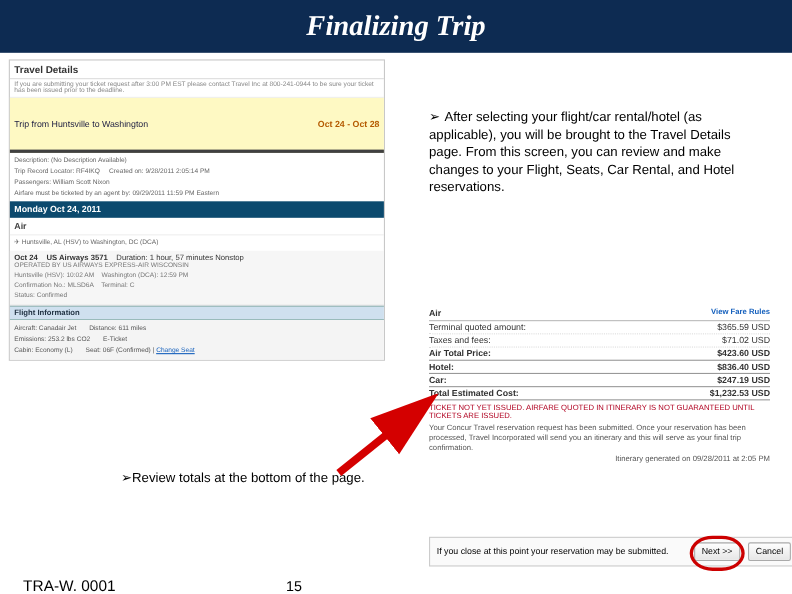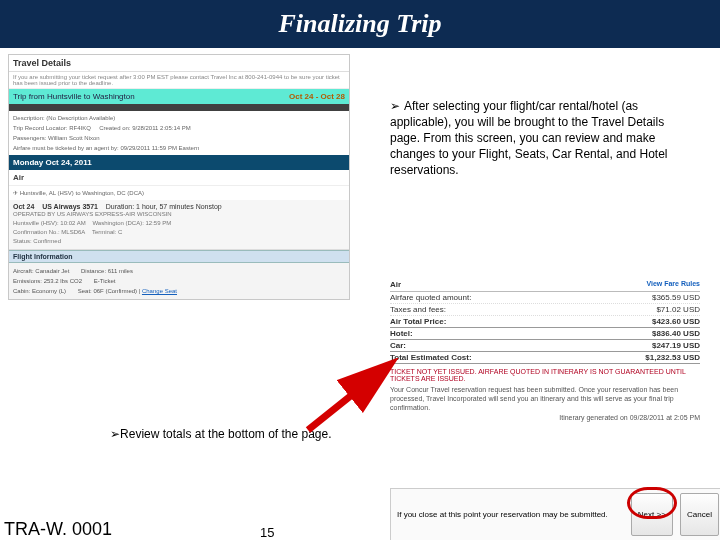--- a/index.html
+++ b/index.html
@@ -2,21 +2,21 @@
 <html><head>
 <meta charset="utf-8">
 <style>
   html,body{margin:0;padding:0;width:720px;height:540px;font-family:Arial,Helvetica,sans-serif;background:#fff;color:#000;overflow:hidden}
   .titlebar{background:#0d2b52;height:48px;color:#fff;text-align:center;font-family:"Times New Roman",serif;font-style:italic;font-weight:bold;font-size:26px;line-height:48px}
   .slide{position:relative;width:720px;height:502px}
   
   .shot{position:absolute;left:8px;top:6px;width:340px;border:1px solid #c8c8c8;background:#fff;font-size:7px;color:#444}
   .shot .hdr{font-weight:bold;font-size:9px;padding:3px 4px;border-bottom:1px solid #ddd;color:#333}
   .shot .note{font-size:6px;color:#888;padding:2px 4px;border-bottom:1px solid #eee}
-  .tripbar{background:#5eead4;padding:3px 4px;font-size:8px;color:#224;border-bottom:7px solid #404040}
+  .tripbar{background:#fef9c3;padding:19px 4px;font-size:8px;color:#224;border-bottom:3px solid #404040}
   .tripbar .dates{float:right;color:#b45a00;font-weight:bold}
   .fine{font-size:6px;color:#666;padding:2px 4px;line-height:10px}
   .daybar{background:#0c4a6e;color:#fff;font-size:8px;font-weight:bold;padding:3px 4px}
   .airlbl{font-size:8px;font-weight:bold;padding:3px 4px;border-bottom:1px solid #eee}
   .seg{background:#f6f6f6;border-bottom:1px solid #ddd;padding:3px 4px}
   .seg .row1{font-size:7px;color:#333}
   .seg .small{font-size:6px;color:#777;line-height:9px}
   .fiband{background:#cfe0ef;font-size:7px;font-weight:bold;padding:2px 4px;border-top:1px solid #9bb;border-bottom:1px solid #9bb;color:#234}
   .fi{background:#f4f4f4;font-size:6px;color:#555;padding:3px 4px;line-height:10px}
   .fi a{color:#1560bd}
@@ -30,23 +30,23 @@
   .costs{position:absolute;left:390px;top:230px;width:310px;font-size:8px;color:#333}
   .costs .h{font-weight:bold;border-bottom:1px solid #bbb;padding:2px 0}
   .costs .row{display:flex;justify-content:space-between;border-bottom:1px dotted #ddd;padding:1px 0}
   .costs .row.b{font-weight:bold;border-bottom:1px solid #999}
   .costs .link{color:#1560bd;font-size:7px}
   .warn{color:#b00020;font-size:7px;margin-top:4px}
   .blurb{font-size:7px;color:#555;margin-top:3px;line-height:9px}
   .itn{font-size:7px;color:#555;text-align:right;margin-top:2px}
   
   .closebar{position:absolute;left:390px;top:440px;width:322px;border:1px solid #ccc;background:#fafafa;font-size:8px;padding:4px 6px;display:flex;align-items:center;justify-content:space-between}
-  .btn{display:inline-block;border:1px solid #aaa;background:linear-gradient(#fefefe,#e6e6e6);font-size:8px;padding:16px 6px;margin-left:5px;border-radius:2px}
+  .btn{display:inline-block;border:1px solid #aaa;background:linear-gradient(#fefefe,#e6e6e6);font-size:8px;padding:3px 6px;margin-left:5px;border-radius:2px}
   .circle{position:absolute;right:42px;top:-6px;width:44px;height:26px;border:3px solid #c00;border-radius:50%/60%;pointer-events:none}
-  .docid{position:absolute;left:4px;bottom:10px;font-size:18px}
+  .docid{position:absolute;left:21px;bottom:10px;font-size:14px}
   .pagenum{position:absolute;left:260px;bottom:10px;font-size:13px}
 </style>
 </head>
 <body>
 
 <div class="titlebar">Finalizing Trip</div>
 
 <div class="slide">
 
   <div class="shot">
@@ -100,21 +100,21 @@
   <div class="bullet1">
     <span class="arrow">➢</span><span>After selecting your flight/car rental/hotel (as applicable), you will be brought to the Travel Details page. From this screen, you can review and make changes to your Flight, Seats, Car Rental, and Hotel reservations.</span>
   </div>
 
   <div class="costs">
     <div class="h" style="display:flex;justify-content:space-between">
       <span>Air</span>
       <span class="link">View Fare Rules</span>
     </div>
     <div class="row">
-        <span>Airfare quoted amount:</span>
+        <span>Terminal quoted amount:</span>
         <span>$365.59 USD</span>
       </div>
     <div class="row">
         <span>Taxes and fees:</span>
         <span>$71.02 USD</span>
       </div>
     <div class="row b">
         <span>Air Total Price:</span>
         <span>$423.60 USD</span>
       </div>

